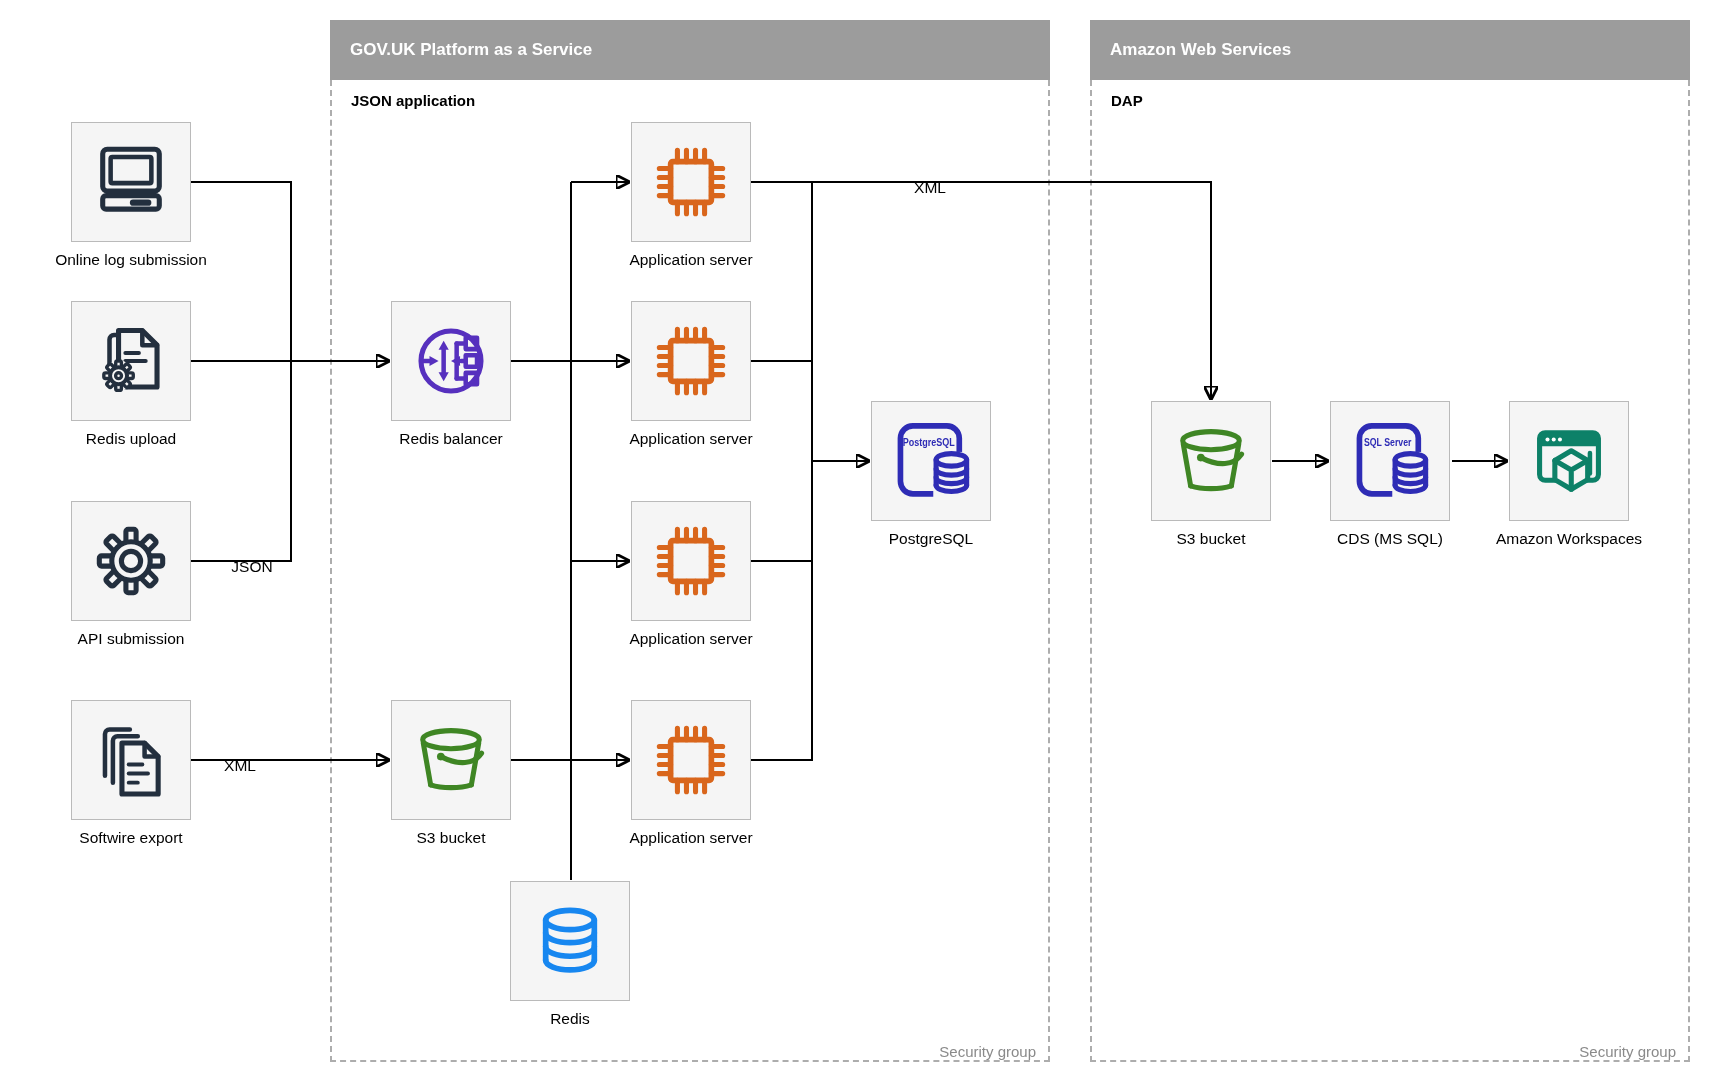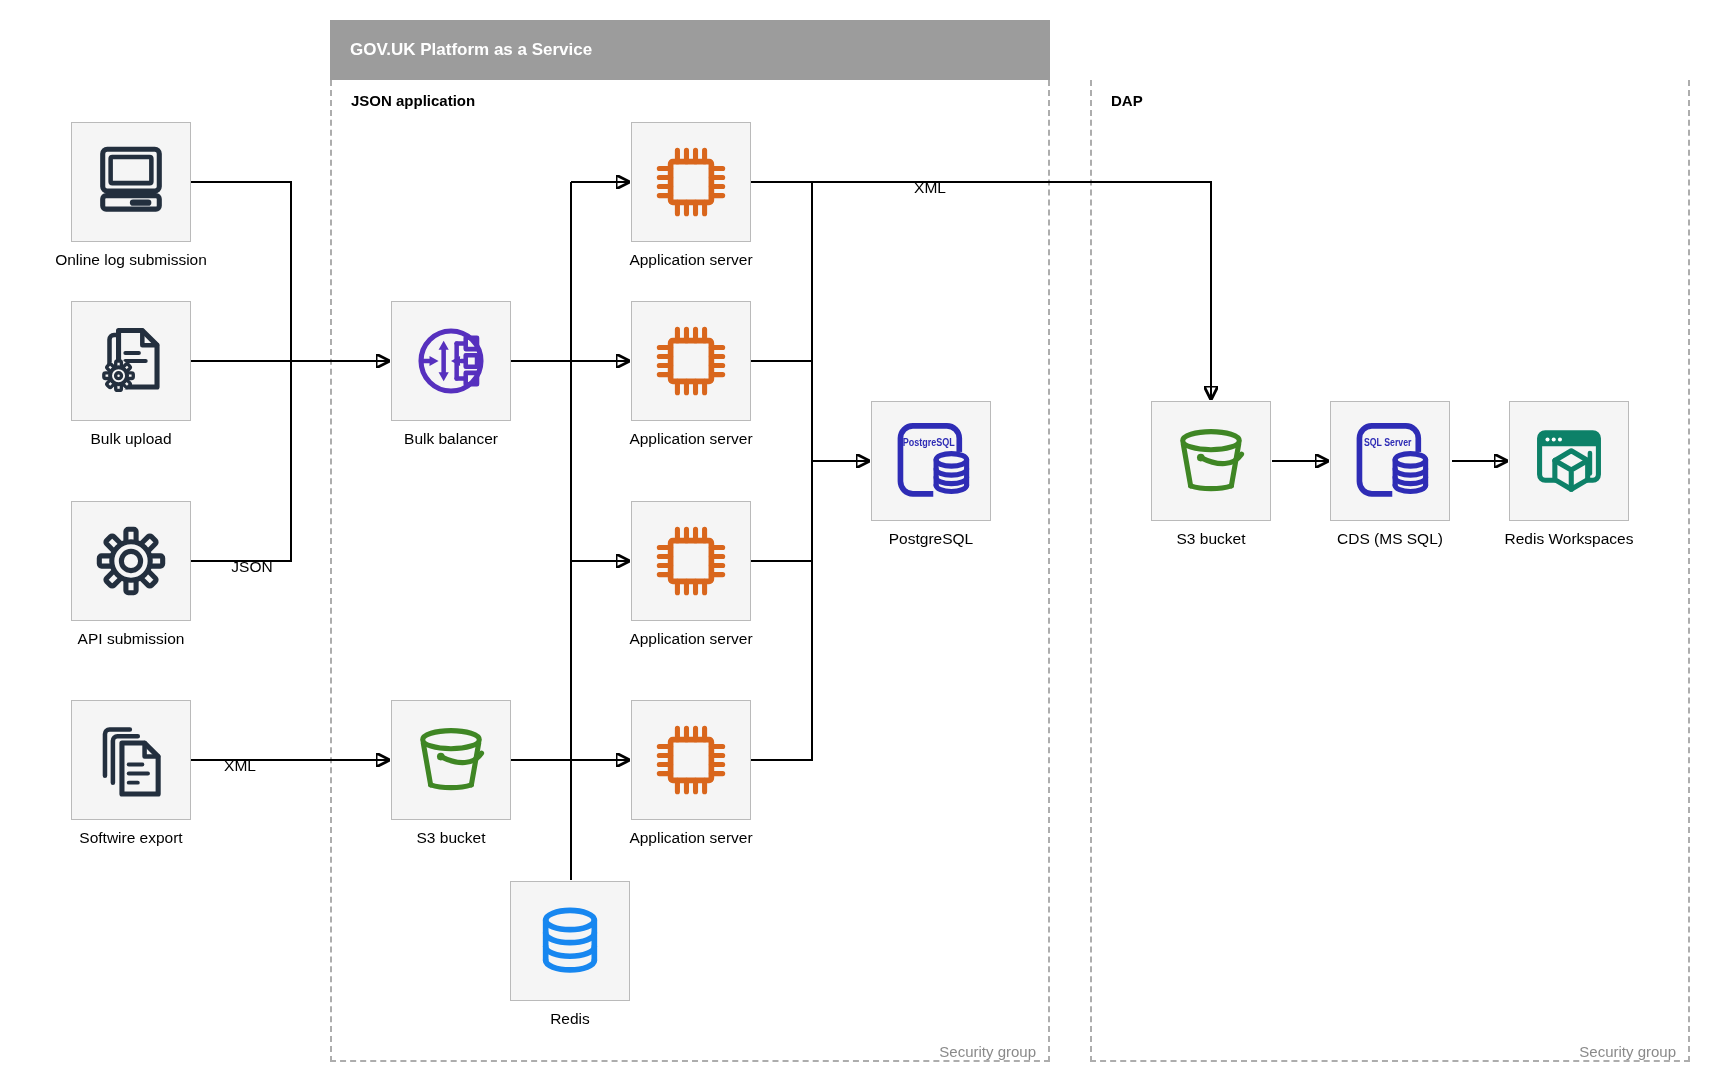--- a/index.html
+++ b/index.html
@@ -48,20 +48,23 @@
   <div class="hdr">
     <span class="hdr-title">GOV.UK Platform as a Service</span>
   </div>
   <div class="body">
     <div class="area-label">JSON application</div>
     <div class="footer-label">Security group</div>
   </div>
 </div>
 
 <div class="container" style="left:1090px;top:20px;width:600px;height:1042px">
+  <div class="hdr">
+    <span class="hdr-title">Amazon Web Services</span>
+  </div>
   <div class="body">
     <div class="area-label">DAP</div>
     <div class="footer-label">Security group</div>
   </div>
 </div>
 
 <svg id="wires" width="1712" height="1082" viewBox="0 0 1712 1082">
   <defs>
     <marker id="arr" viewBox="0 0 10 10" refX="8.5" refY="5" markerWidth="7" markerHeight="7" orient="auto">
       <path class="arrowhead" d="M0,0 L10,5 L0,10 Z" stroke="none"></path>
@@ -122,21 +125,21 @@
         <rect class="fbg" x="24.5" y="38" width="5" height="8" rx="1.5" transform="rotate(135 27 51)"></rect>
         <rect class="fbg" x="24.5" y="38" width="5" height="8" rx="1.5" transform="rotate(180 27 51)"></rect>
         <rect class="fbg" x="24.5" y="38" width="5" height="8" rx="1.5" transform="rotate(225 27 51)"></rect>
         <rect class="fbg" x="24.5" y="38" width="5" height="8" rx="1.5" transform="rotate(270 27 51)"></rect>
         <rect class="fbg" x="24.5" y="38" width="5" height="8" rx="1.5" transform="rotate(315 27 51)"></rect>
         <circle class="fbg" cx="27" cy="51" r="7.5" stroke-width="3.5"></circle>
         <circle cx="27" cy="51" r="2.6"></circle>
       </g>
     </svg>
   </div>
-  <div class="nlabel">Bulk upload</div>
+  <div class="nlabel">Redis upload</div>
 </div>
 
 <div class="node" style="left:71px;top:501px">
   <div class="nbox">
     <svg viewBox="0 0 76 76">
       <g class="sk c-dark" stroke-width="4.5">
         <rect class="fbg" x="33.5" y="10" width="9" height="12" rx="2" transform="rotate(0 38 38)"></rect>
         <rect class="fbg" x="33.5" y="10" width="9" height="12" rx="2" transform="rotate(45 38 38)"></rect>
         <rect class="fbg" x="33.5" y="10" width="9" height="12" rx="2" transform="rotate(90 38 38)"></rect>
         <rect class="fbg" x="33.5" y="10" width="9" height="12" rx="2" transform="rotate(135 38 38)"></rect>
@@ -183,21 +186,21 @@
         <rect x="51" y="17.5" width="10" height="10"></rect>
         <rect x="51" y="33" width="10" height="10"></rect>
         <rect x="51" y="48.5" width="10" height="10"></rect>
       </g>
       <path class="fp" d="M 19,33.5 L 27,38 L 19,42.5 Z"></path>
       <path class="fp" d="M 27,28 L 31.5,20 L 36,28 Z"></path>
       <path class="fp" d="M 27,48 L 31.5,56 L 36,48 Z"></path>
       <path class="fp" d="M 46,33.5 L 38,38 L 46,42.5 Z"></path>
     </svg>
   </div>
-  <div class="nlabel">Bulk balancer</div>
+  <div class="nlabel">Redis balancer</div>
 </div>
 
 <div class="node" style="left:631px;top:122px">
   <div class="nbox">
     <svg viewBox="0 0 76 76">
       <g class="sk c-orange" stroke-width="4.5" stroke-linecap="butt">
         <rect x="20" y="20" width="36" height="36" rx="2" stroke-width="5"></rect>
         <path d="M26,10 V20 M34,10 V20 M42,10 V20 M50,10 V20"></path>
         <path d="M26,56 V66 M34,56 V66 M42,56 V66 M50,56 V66"></path>
         <path d="M10,26 H20 M10,34 H20 M10,42 H20 M10,50 H20"></path>
@@ -344,14 +347,14 @@
       <circle class="fw" cx="19" cy="19" r="1.8"></circle>
       <circle class="fw" cx="24.5" cy="19" r="1.8"></circle>
       <circle class="fw" cx="30" cy="19" r="1.8"></circle>
       <path class="sk c-teal" stroke-width="4" d="M 56.5,31 V 49"></path>
       <g class="sk c-teal" stroke-width="4.5">
         <path class="fbg" d="M 40,29 L 54.5,37.5 V 54.5 L 40,63 L 25.5,54.5 V 37.5 Z"></path>
         <path d="M 25.5,37.5 L 40,46 L 54.5,37.5 M 40,46 V 63"></path>
       </g>
     </svg>
   </div>
-  <div class="nlabel">Redis Workspaces</div>
+  <div class="nlabel">Amazon Workspaces</div>
 </div>
 
 </body></html>

